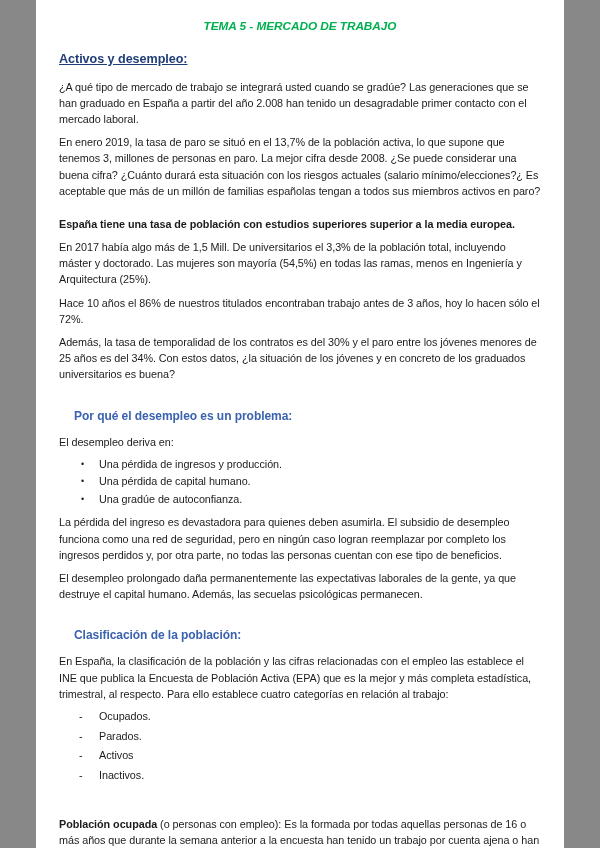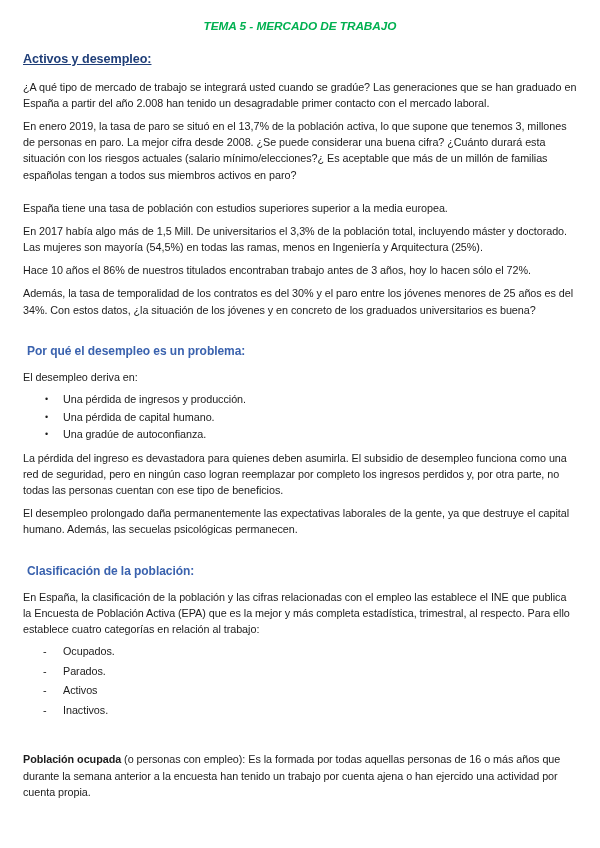--- a/index.html
+++ b/index.html
@@ -4,21 +4,21 @@
 <style>
   :root{
     --title-green:#00B050;
     --heading-navy:#1F3E78;
     --heading-blue:#3A62AE;
     --text-color:#1c1c1c;
     --page-bg:#ffffff;
   }
   html,body{margin:0;padding:0;background:#888;}
   .page{
-    width:600px;height:848px;
+    width:528px;height:848px;
     background:var(--page-bg);
     margin:0 auto;
     box-sizing:border-box;
     padding:18px 23px 20px 23px;
     font-family:"Liberation Sans","DejaVu Sans",sans-serif;
     color:var(--text-color);
     font-size:10.8px;
     line-height:1.5;
     letter-spacing:-0.05px;
     overflow:hidden;
@@ -35,24 +35,24 @@
     color:var(--heading-navy);
     font-weight:bold;
     font-size:12.6px;
     text-decoration:underline;
     margin:0 0 10px 0;
   }
   .h-sub{
     color:var(--heading-blue);
     font-weight:bold;
     font-size:12px;
-    margin:0 0 9px 4px;
+    margin:0 0 9px 15px;
   }
   p{margin:5px 0 7px 0;}
-  .gap-before-sm{margin-top:17px;}
+  .gap-before-sm{margin-top:17px;font-weight:bold;}
   .gap-before-md{margin-top:24px;}
   .gap-before-lg{margin-top:34px;}
   ul.bullets, ul.dashes{
     list-style:none;
     margin:3px 0 8px 0;
     padding:0;
   }
   ul.bullets li, ul.dashes li{
     display:flex;
     margin:0 0 3px 0;

